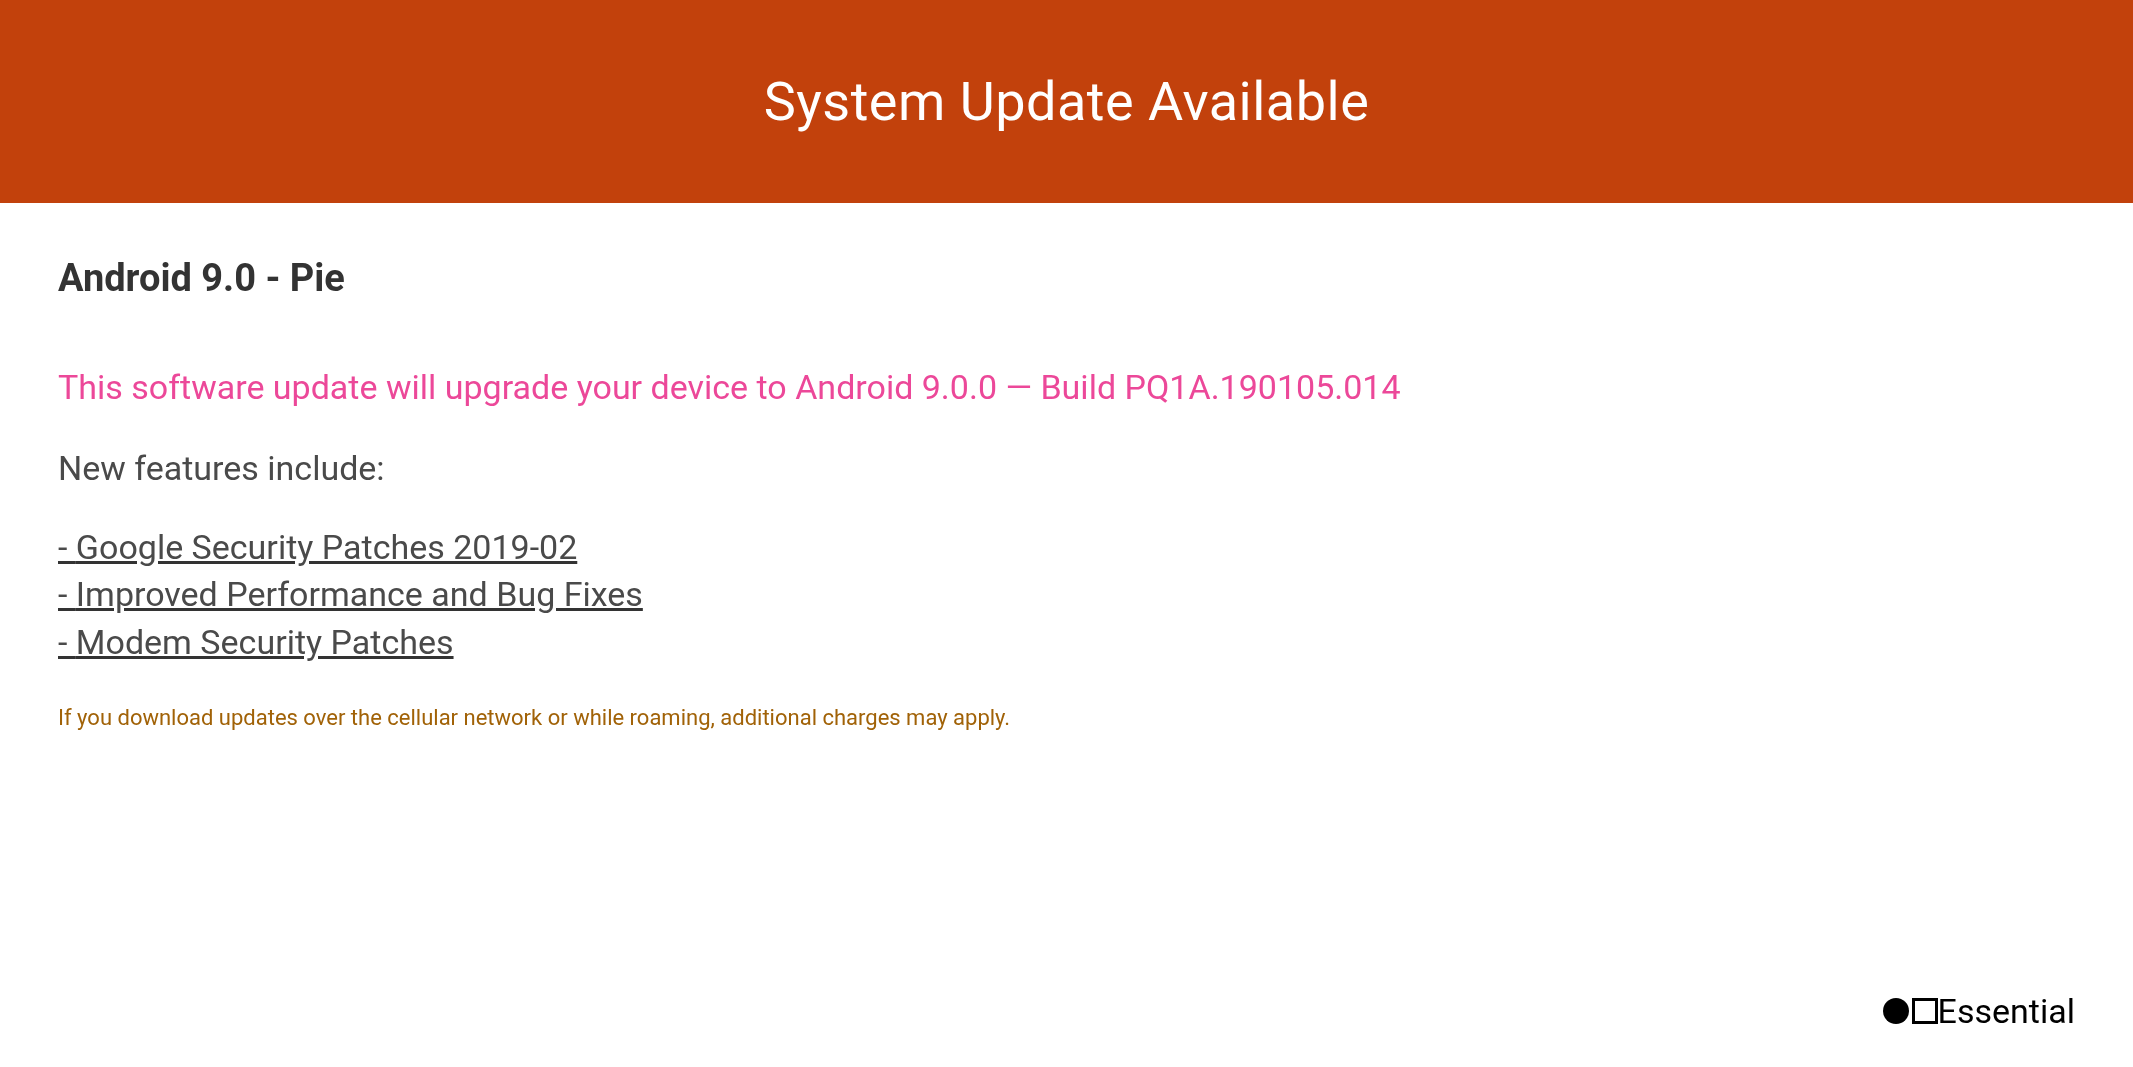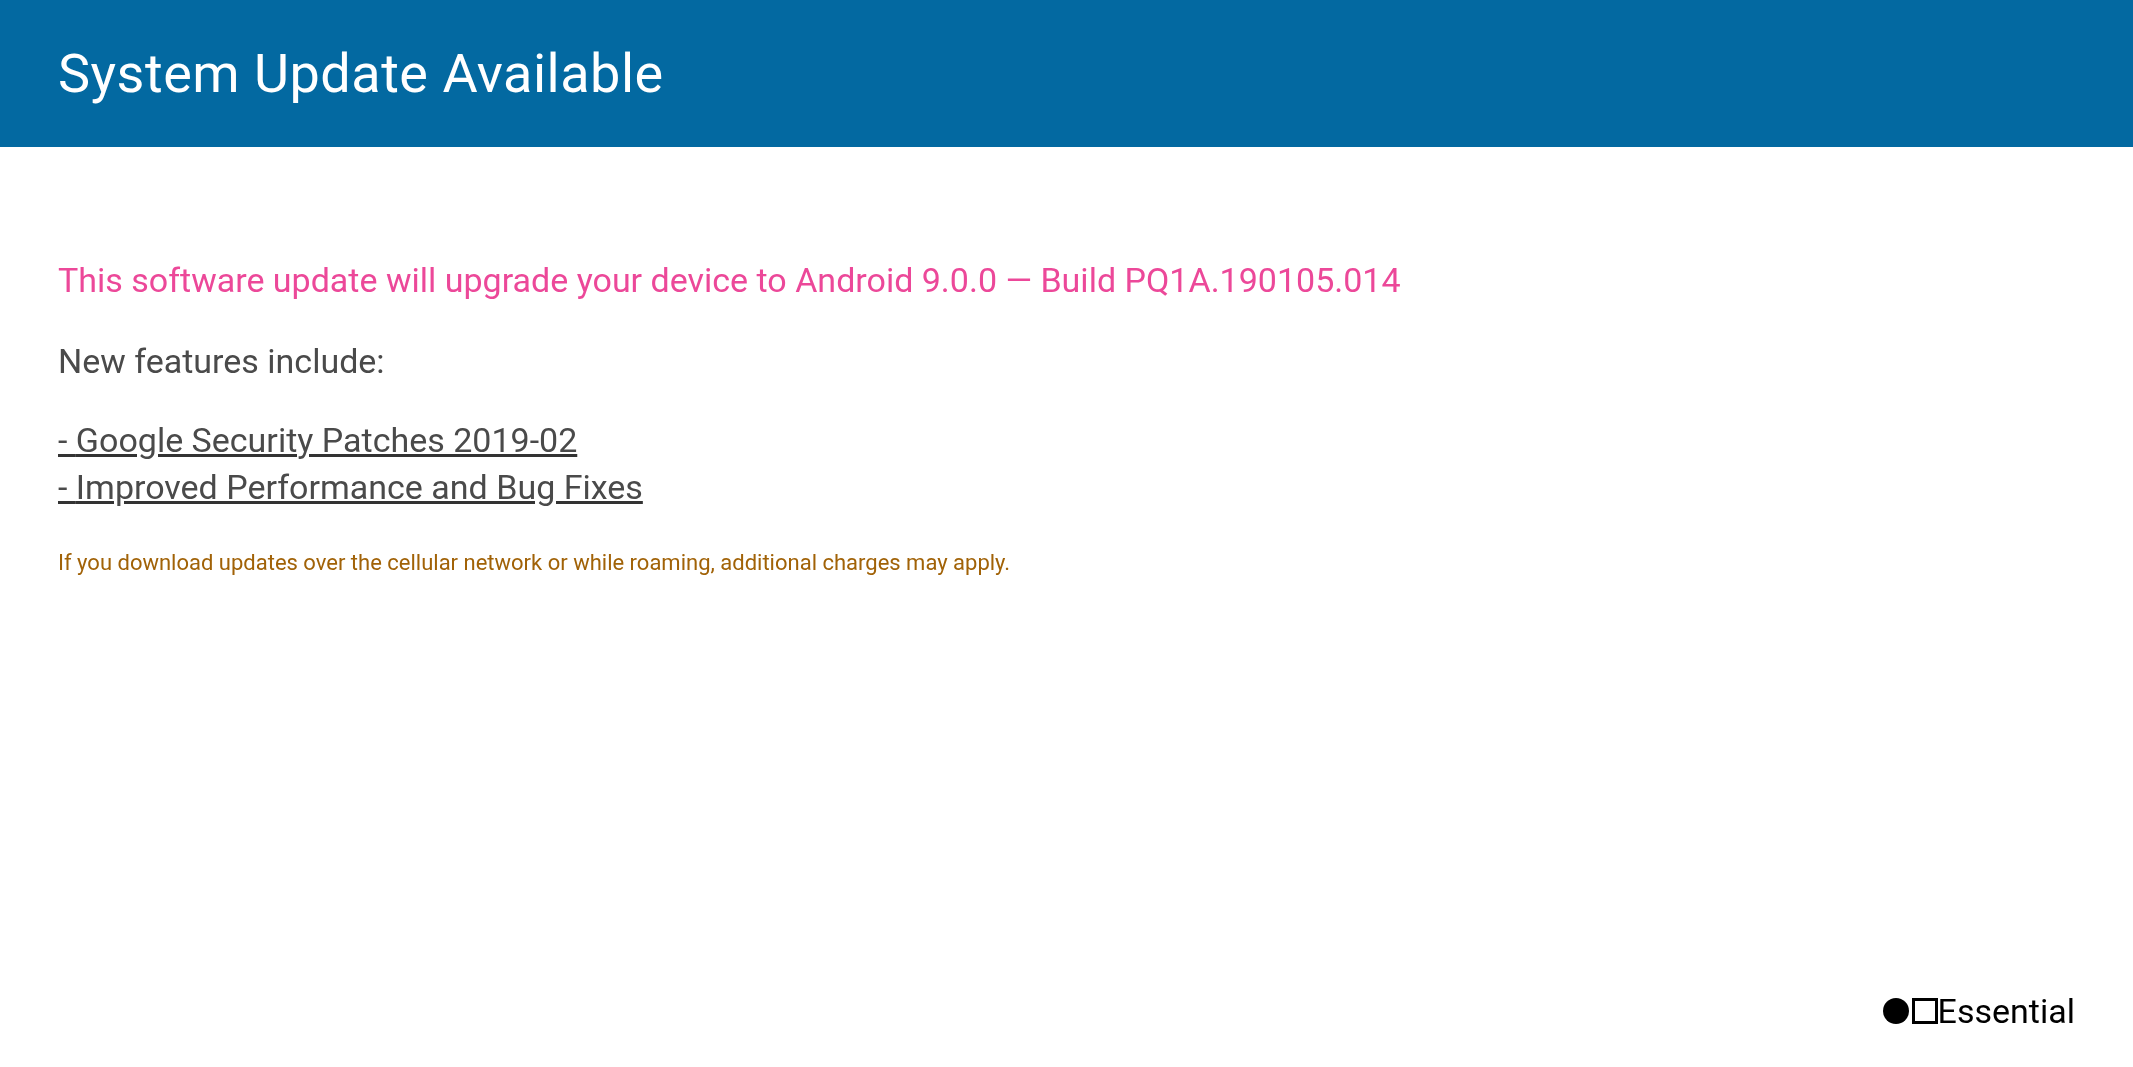--- a/index.html
+++ b/index.html
@@ -9,23 +9,24 @@
     }
     body {
       width: 2133px;
       height: 1067px;
       background: #ffffff;
       font-family: -apple-system, BlinkMacSystemFont, "Segoe UI", Roboto, Helvetica, Arial, sans-serif;
       position: relative;
       overflow: hidden;
     }
     .header {
-      background: #0369a1;
-      padding: 42px 58px;
+      background: #c2410c;
+      padding: 70px 58px;
       color: #ffffff;
+      text-align: center;
     }
     .header-title {
       font-size: 54px;
       font-weight: 400;
       letter-spacing: 0.5px;
     }
     .content {
       padding: 50px 58px 0 58px;
       color: #333333;
     }
@@ -105,29 +106,31 @@
   </style>
 </head>
 <body>
 
 <div class="header">
   <h1 class="header-title">System Update Available</h1>
 </div>
 
 <div class="content">
   <div class="subtitle-block">
+    <div class="subtitle-line">Android 9.0 - Pie</div>
   </div>
 
   <p class="body-text">This software update will upgrade your device to Android 9.0.0 — Build PQ1A.190105.014</p>
 
   <p class="features-label">New features include:</p>
 
   <ul class="feature-list">
     <li class="feature-item">Google Security Patches 2019-02</li>
     <li class="feature-item">Improved Performance and Bug Fixes</li>
+    <li class="feature-item">Modem Security Patches</li>
   </ul>
 
   <p class="disclaimer">If you download updates over the cellular network or while roaming, additional charges may apply.</p>
 </div>
 
 <div class="brand-footer">
   <div class="brand-logo">
     <div class="logo-circle"></div>
     <div class="logo-square"></div>
   </div>

